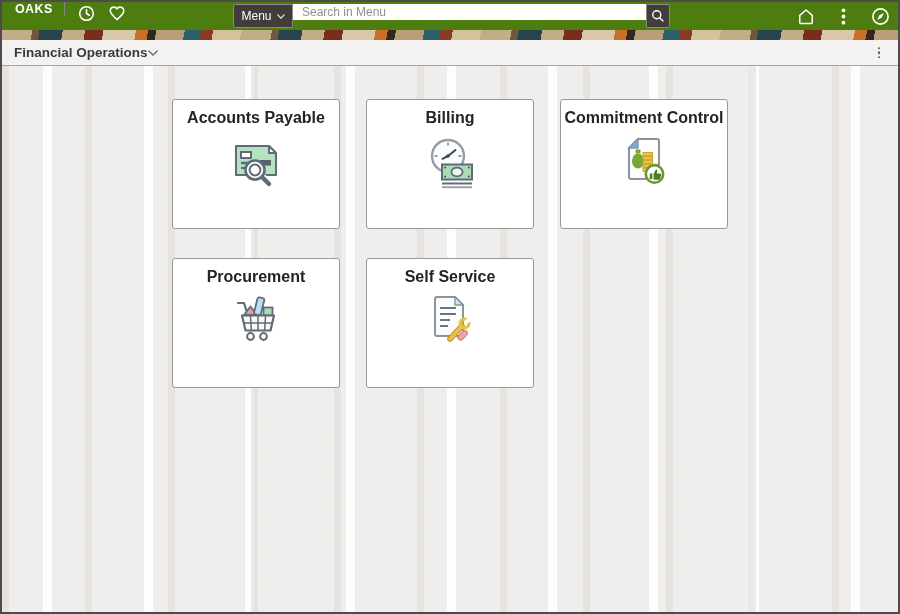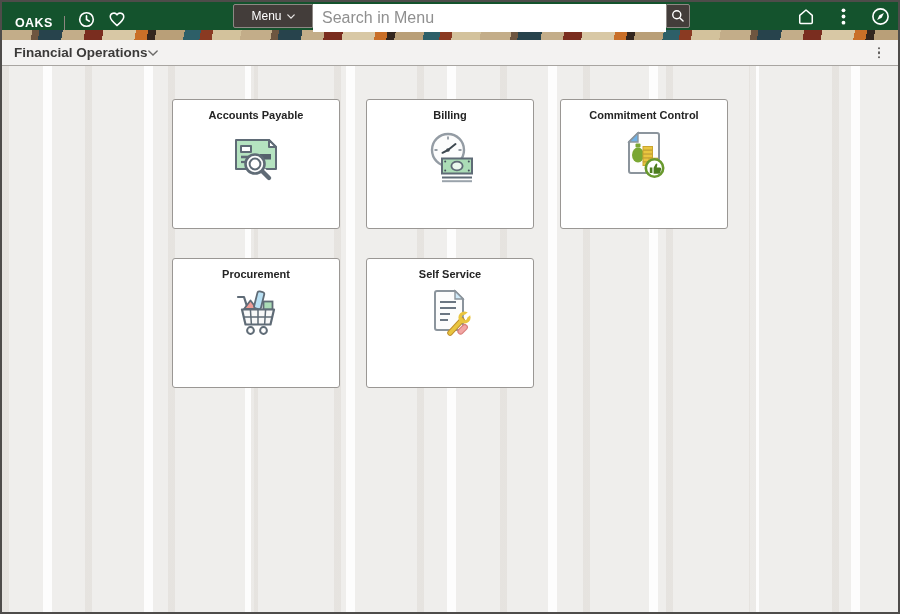--- a/index.html
+++ b/index.html
@@ -1,25 +1,25 @@
 <!DOCTYPE html>
 <html><head>
 <meta charset="utf-8">
 <style>
   html,body{margin:0;padding:0;background:#d9d9d9;font-family:"Liberation Sans",sans-serif;}
   .window{width:900px;height:614px;box-sizing:border-box;border:2px solid #4e4c4a;background:#efeeec;display:flex;flex-direction:column;overflow:hidden;}
 
   
-  .topbar{height:28px;flex:0 0 28px;background:#14532d;position:relative;display:flex;align-items:flex-end;color:#fff;}
+  .topbar{height:28px;flex:0 0 28px;background:#4d7c0f;position:relative;display:flex;align-items:flex-start;color:#fff;}
   .brand{font-size:12.5px;font-weight:bold;letter-spacing:.4px;margin-left:13px;color:#fff;}
   .tb-divider{width:1px;height:14px;background:#8d8680;margin:0 11px;}
   .tb-icon{display:flex;align-items:center;justify-content:center;width:22px;height:22px;margin-right:8px;cursor:pointer;}
   .searchgroup{position:absolute;left:231px;top:2px;height:24px;display:flex;}
-  .menu-btn{box-sizing:border-box;height:24px;width:80px;background:#433d3a;border:1px solid #8d8884;color:#fff;font-size:12px;display:flex;align-items:center;justify-content:center;gap:5px;cursor:pointer;border-radius:2px 0 0 2px;}
-  .search-input{box-sizing:border-box;height:28px;width:353px;border:none;outline:none;background:#fff;font-size:16px;padding:0 9px;color:#333;font-family:"Liberation Sans",sans-serif;}
+  .menu-btn{box-sizing:border-box;height:24px;width:60px;background:#433d3a;border:1px solid #8d8884;color:#fff;font-size:12px;display:flex;align-items:center;justify-content:center;gap:5px;cursor:pointer;border-radius:2px 0 0 2px;}
+  .search-input{box-sizing:border-box;height:16px;width:353px;border:none;outline:none;background:#fff;font-size:12px;padding:0 9px;color:#333;font-family:"Liberation Sans",sans-serif;}
   .search-input::placeholder{color:#8f8f8f;}
   .search-btn{box-sizing:border-box;height:24px;width:24px;background:#433d3a;border:1px solid #8d8884;display:flex;align-items:center;justify-content:center;cursor:pointer;border-radius:0 2px 2px 0;}
   .tb-right{position:absolute;right:7px;top:0;height:28px;display:flex;align-items:center;gap:15px;}
   .tb-right .tb-icon{margin:0;}
 
   
   .banner{height:10px;flex:0 0 10px;background:
     repeating-linear-gradient(100deg,
       #c3ad89 0 30px,#6e5640 30px 37px,#27434c 37px 60px,#c3ad89 60px 82px,
       #7a2d1f 82px 100px,#d8c8a5 100px 132px,#c96f28 132px 144px,#33261e 144px 152px,
@@ -35,21 +35,21 @@
 
   
   .content{flex:1 1 auto;background-color:#efeeec;
     background-image:
       linear-gradient(90deg, rgba(222,219,214,.55) 0 7px, transparent 7px),
       linear-gradient(90deg, rgba(255,255,255,.9) 0 9px, transparent 9px);
     background-size:83px 17px,101px 23px;background-position:0 3px,41px 11px;
     overflow:hidden;}
   .tilegrid{display:flex;flex-wrap:wrap;width:566px;margin:33px 0 0 170px;column-gap:26px;row-gap:29px;}
   .tile{box-sizing:border-box;width:168px;height:130px;background:#fff;border:1px solid #9a9794;border-radius:3px;display:flex;flex-direction:column;align-items:center;cursor:pointer;}
-  .tile-label{margin-top:9px;font-size:11px;font-weight:bold;color:#242424;text-align:center;}
+  .tile-label{margin-top:9px;font-size:16px;font-weight:bold;color:#242424;text-align:center;}
   .tile-iconwrap{margin-top:5px;width:58px;height:58px;display:flex;align-items:center;justify-content:center;}
   .tile-iconwrap svg{width:56px;height:56px;display:block;}
 </style>
 </head>
 <body>
 
 <div class="window">
 
   <div class="topbar">
     <span class="brand">OAKS</span>

